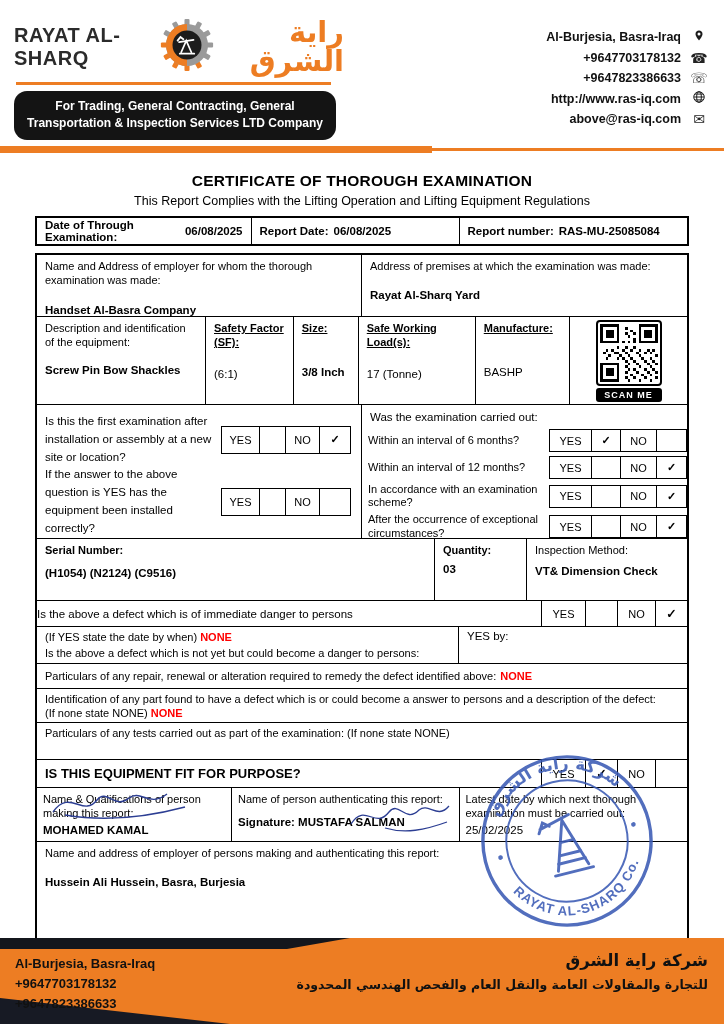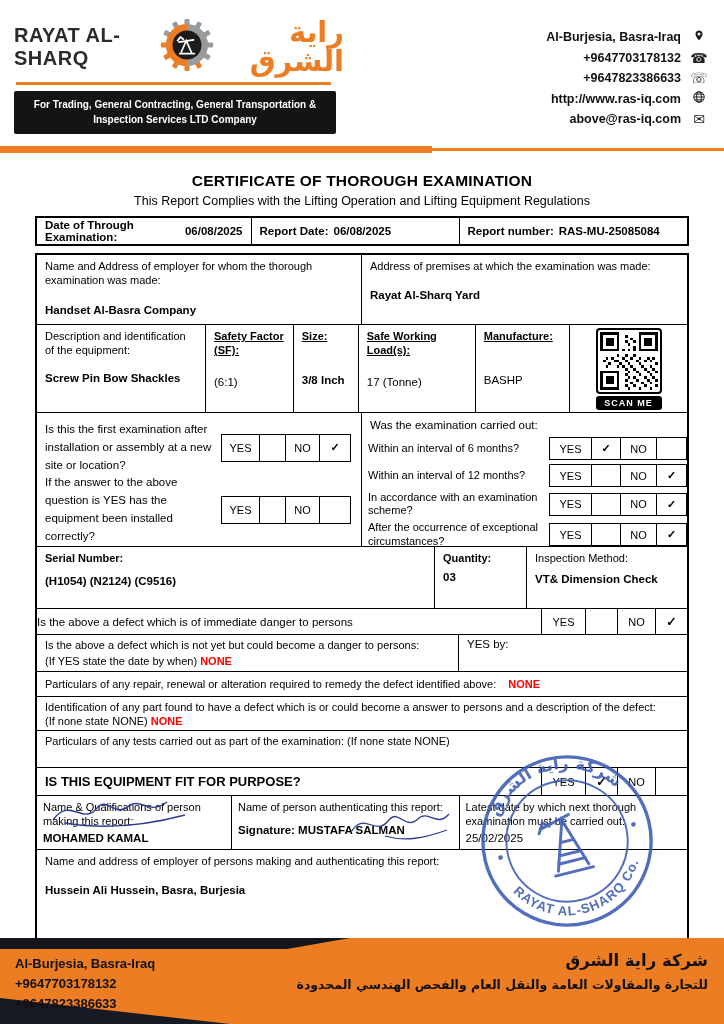--- a/index.html
+++ b/index.html
@@ -7,22 +7,22 @@
   body{font-family:"Liberation Sans",sans-serif;background:#fff;color:#000;position:relative}
   .ar{font-family:"DejaVu Sans",sans-serif;direction:rtl}
 
   
   .header{position:relative;height:162px}
   .logo-block{position:absolute;left:14px;top:18px;width:330px}
   .logo-row{display:flex;align-items:center;gap:6px}
   .logo-en{font-size:20px;font-weight:bold;color:#2b2b2b;letter-spacing:.5px}
   .logo-ar{font-size:29px;font-weight:bold;color:#ED7D23;line-height:1}
   .logo-underline{height:3px;background:#ED7D23;margin:6px 2px 0;width:315px}
-  .tagline{background:#141414;color:#fff;font-size:10px;font-weight:bold;text-align:center;
-           padding:7px 8px;border-radius:2px;margin-top:6px;width:322px;line-height:1.45;position:relative;z-index:2}
+  .tagline{background:#141414;color:#fff;font-size:12px;font-weight:bold;text-align:center;
+           padding:7px 8px;border-radius:13px;margin-top:6px;width:322px;line-height:1.45;position:relative;z-index:2}
   .hdr-orange-main{position:absolute;left:0;top:146px;width:432px;height:7px;background:#ED7D23}
   .hdr-orange-thin{position:absolute;left:432px;top:148px;right:0;height:3px;background:#ED7D23}
   .contacts{position:absolute;right:16px;top:28px;display:flex;flex-direction:column;gap:4px}
   .contact-row{display:flex;align-items:center;justify-content:flex-end;gap:9px;font-size:12.5px;font-weight:bold;color:#111}
   .cicon{width:18px;text-align:center;font-family:"DejaVu Sans",sans-serif;font-size:14px;color:#222}
 
   
   .title-block{text-align:center;margin-top:10px}
   .title-main{font-size:15.5px;font-weight:bold;letter-spacing:.2px}
   .title-sub{font-size:12.5px;margin-top:4px}
@@ -39,21 +39,21 @@
   .tr{border-bottom:1.5px solid #000;display:flex;align-items:stretch;overflow:hidden}
   .tr:last-child{border-bottom:none}
   .td{padding:4px 8px;font-size:11px}
   .lbl{font-size:11px;line-height:1.3}
   .val{font-weight:bold;font-size:11.5px;margin-top:16px}
   .u{text-decoration:underline}
   .red{color:#f00;font-weight:bold}
   .br{border-right:1.5px solid #000}
   .bl{border-left:1.5px solid #000}
 
-  .row-employer{height:70px}
+  .row-employer{height:62px}
   .row-equip{height:88px}
   .row-exam{height:134px}
   .row-serial{height:62px}
   .row-immediate{height:26px;align-items:stretch}
   .row-notyet{height:37px}
   .row-repair{height:25px}
   .row-ident{height:34px}
   .row-tests{height:37px}
   .row-fit{height:28px;align-items:stretch}
   .row-sign{height:54px}
@@ -373,31 +373,31 @@
   <div class="tr row-immediate">
     <div class="danger-text">Is the above a defect which is of immediate danger to persons</div>
     <div class="yn yn-yes bl">YES</div>
     <div class="yn yn-chk bl"></div>
     <div class="yn yn-no bl">NO</div>
     <div class="yn yn-chk bl">✓</div>
   </div>
 
   <div class="tr row-notyet">
     <div class="notyet-left">
-      <div><span>Is the above a defect which is not yet but could become a danger to persons:</span></div>
       <div><span>(If YES state the date by when)</span>
         <span class="red">NONE</span></div>
+      <div><span>Is the above a defect which is not yet but could become a danger to persons:</span></div>
     </div>
     <div class="notyet-right bl">
       <span>YES by:</span>
     </div>
   </div>
 
   <div class="tr row-repair">
-    <div class="td" style="display:flex;align-items:center;gap:12px">
+    <div class="td" style="display:flex;align-items:center;gap:4px">
       <span>Particulars of any repair, renewal or alteration required to remedy the defect identified above:</span>
       <span class="red">NONE</span>
     </div>
   </div>
 
   <div class="tr row-ident">
     <div class="td">
       <div><span>Identification of any part found to have a defect which is or could become a answer to persons and a description of the defect:</span></div>
       <div style="margin-top:2px"><span>(If none state NONE)</span>
         <span class="red">NONE</span></div>

